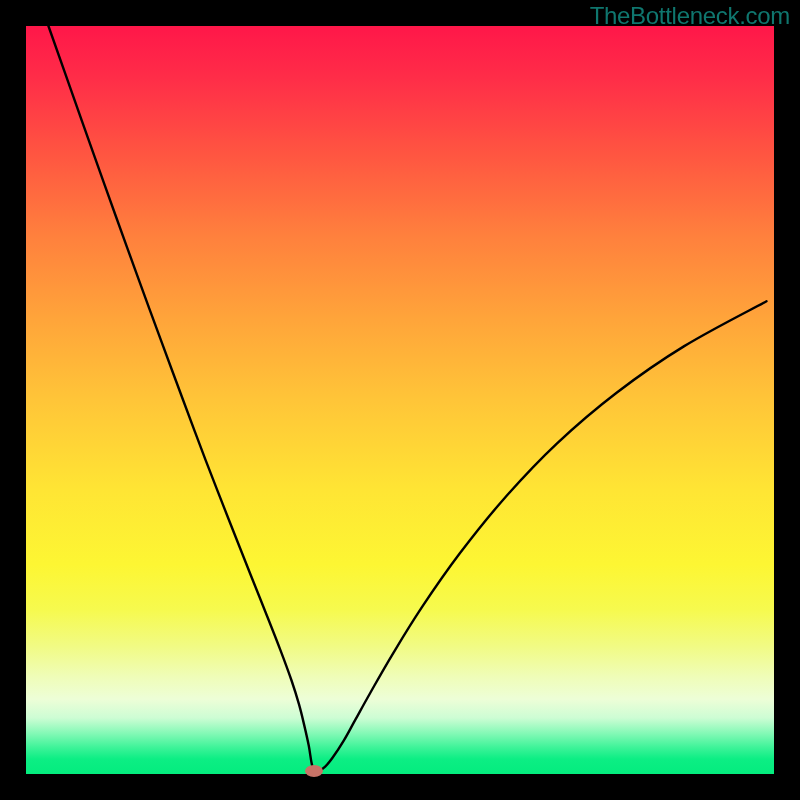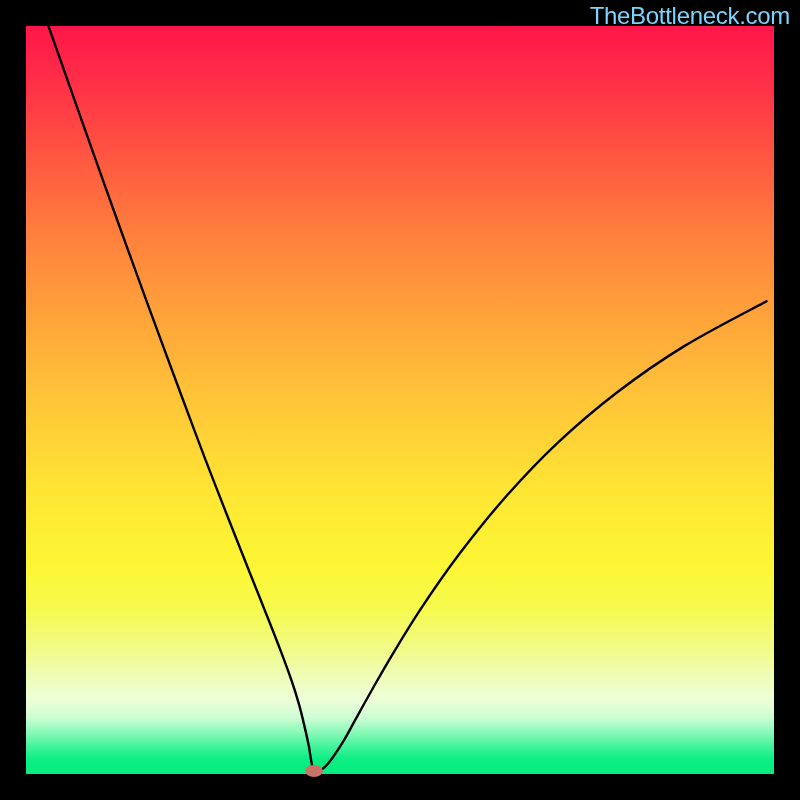--- a/index.html
+++ b/index.html
@@ -43,21 +43,21 @@
       #86f9b7 94.5%,
       #3cf398 96.5%,
       #0cee84 98%,
       #04ec7e 100%
     );
   }
   .watermark {
     position: absolute;
     top: 2px;
     right: 10px;
-    color: #7dd3fc;
+    color: #0f766e;
     font-size: 24px;
     font-weight: 500;
     letter-spacing: -0.3px;
     z-index: 20;
   }
   svg.curve {
     position: absolute;
     left: 0;
     top: 0;
     width: 748px;

